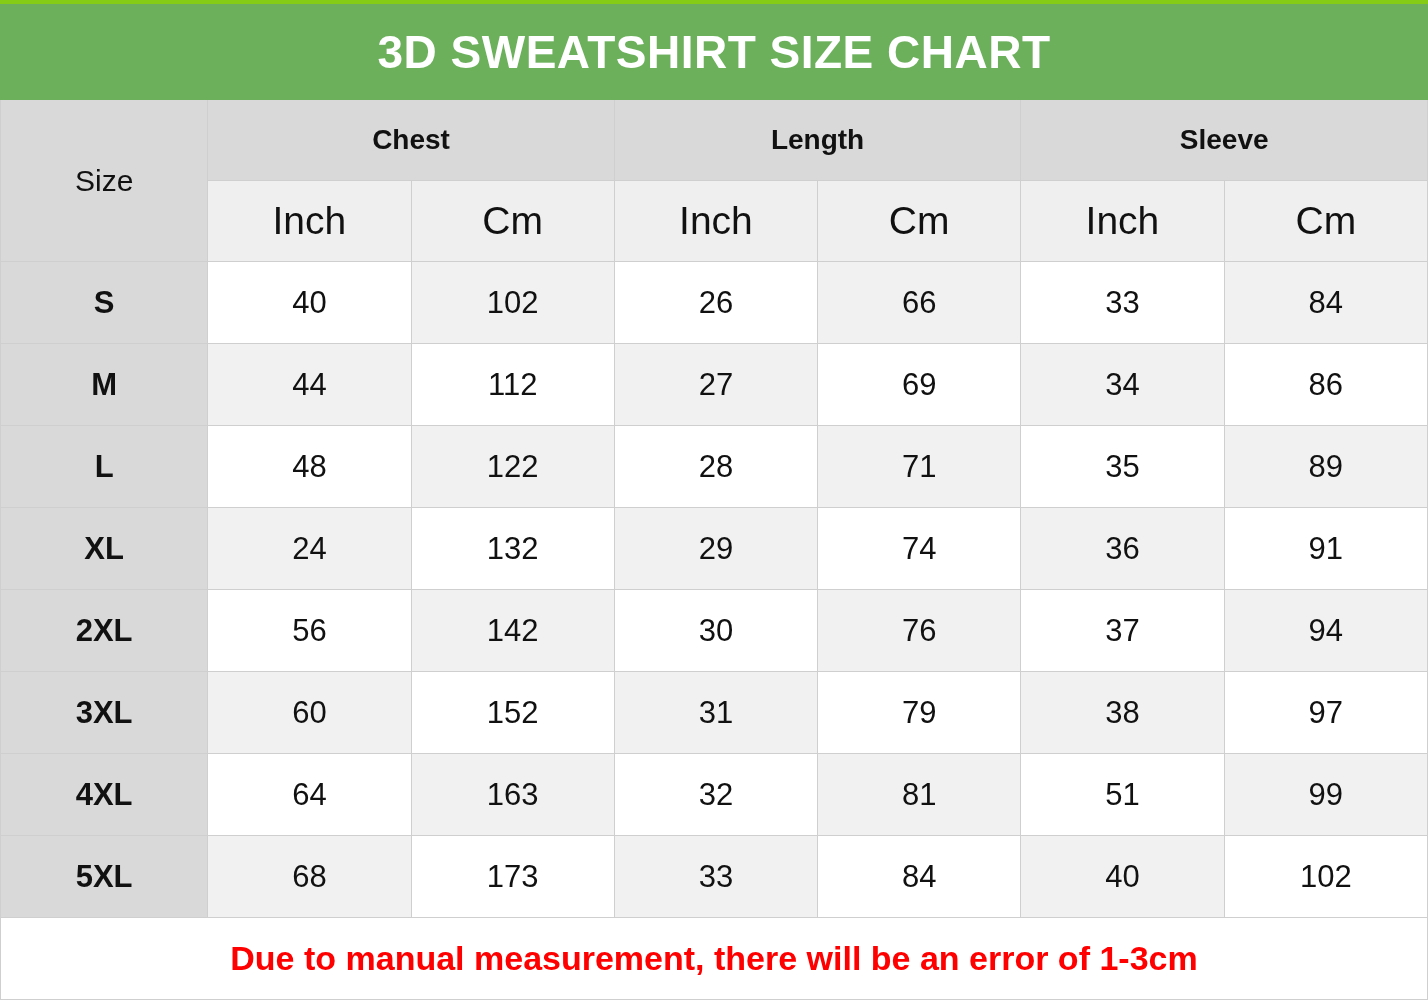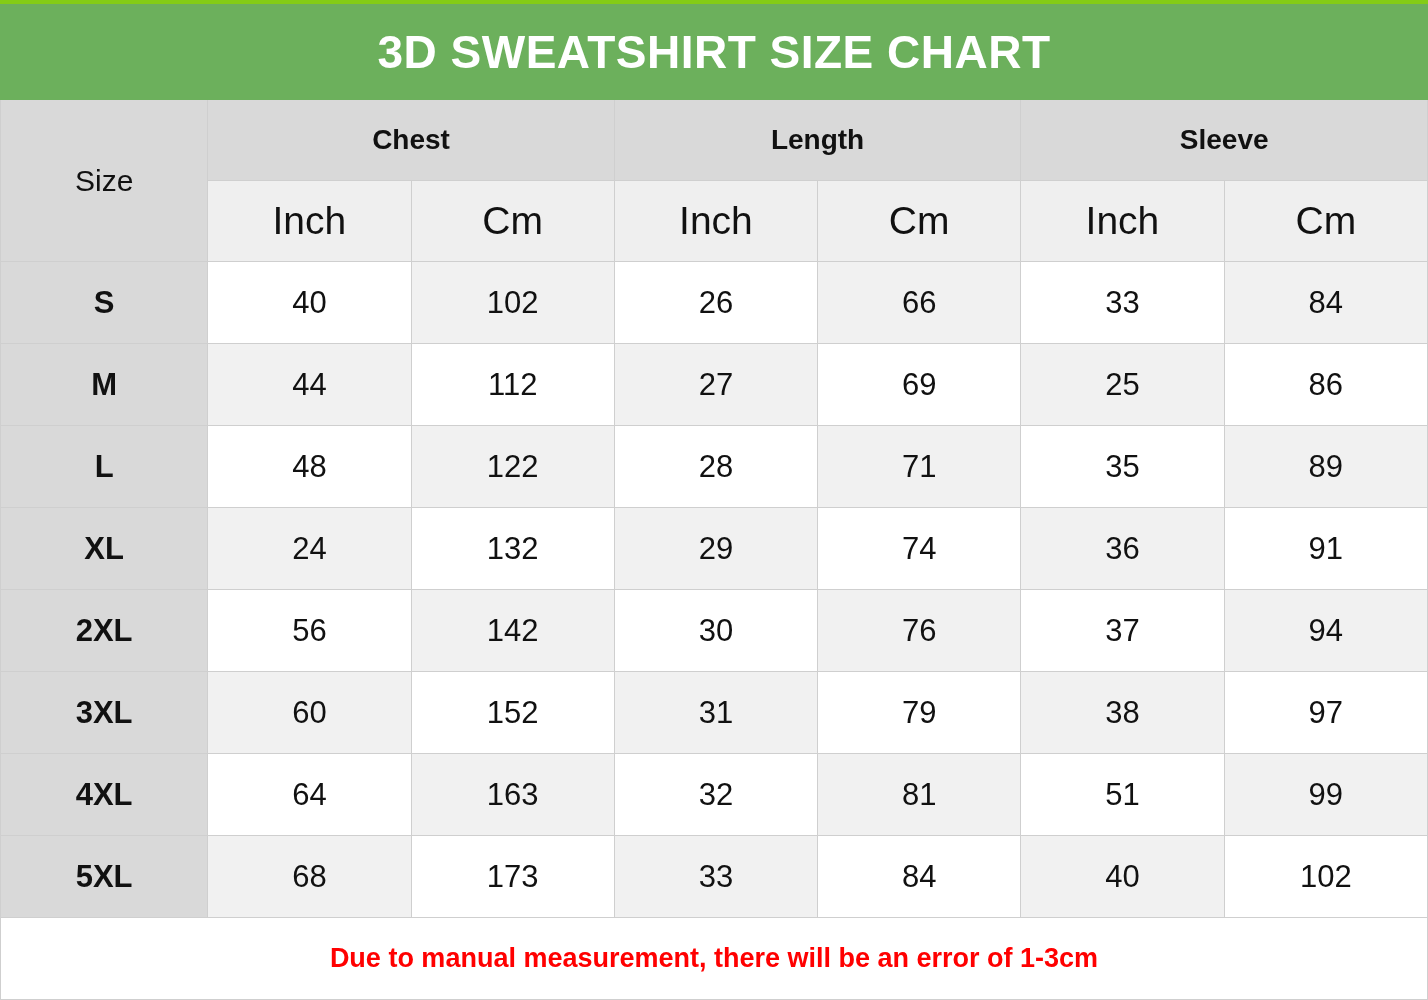--- a/index.html
+++ b/index.html
@@ -82,21 +82,21 @@
     background: #f1f1f1;
     font-size: 31px;
     color: #111;
   }
   table.size-chart tbody tr {
     height: 82px;
   }
   .note-cell {
     background: #ffffff;
     color: #ff0000;
-    font-size: 27px;
+    font-size: 34px;
     font-weight: bold;
     height: 76px;
   }
   
   col.c-size { width: 207px; }
   col.c-data { width: 203px; }
 </style>
 </head>
 <body>
 
@@ -139,21 +139,21 @@
         <td class="cell-alt">66</td>
         <td class="cell-light">33</td>
         <td class="cell-alt">84</td>
       </tr>
       <tr>
         <td class="row-size">M</td>
         <td class="cell-alt">44</td>
         <td class="cell-light">112</td>
         <td class="cell-alt">27</td>
         <td class="cell-light">69</td>
-        <td class="cell-alt">25</td>
+        <td class="cell-alt">34</td>
         <td class="cell-light">86</td>
       </tr>
       <tr>
         <td class="row-size">L</td>
         <td class="cell-light">48</td>
         <td class="cell-alt">122</td>
         <td class="cell-light">28</td>
         <td class="cell-alt">71</td>
         <td class="cell-light">35</td>
         <td class="cell-alt">89</td>

